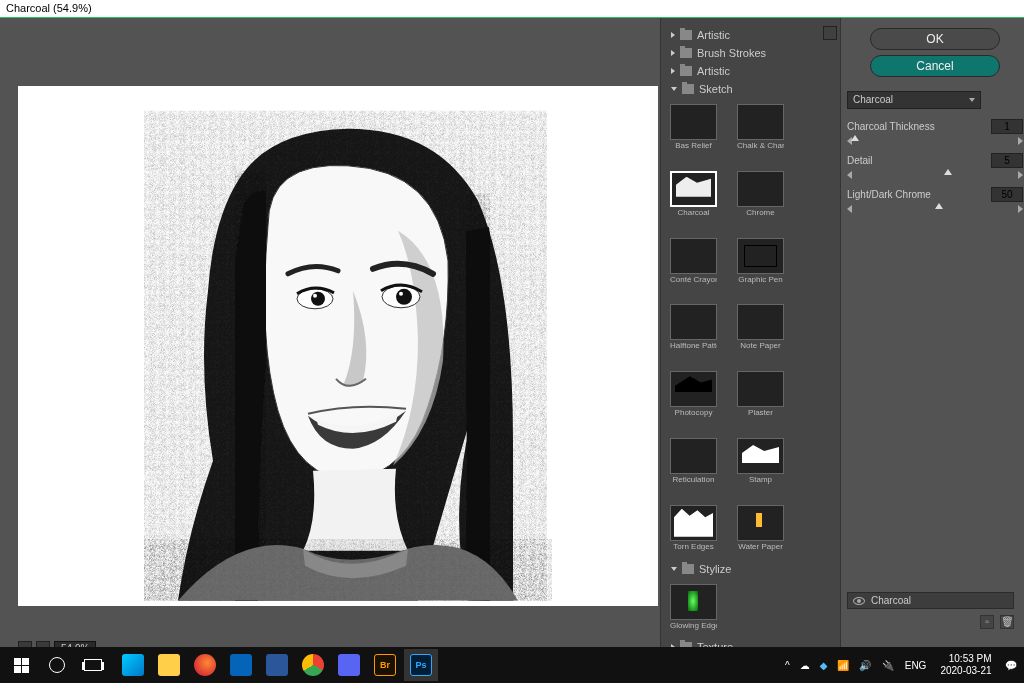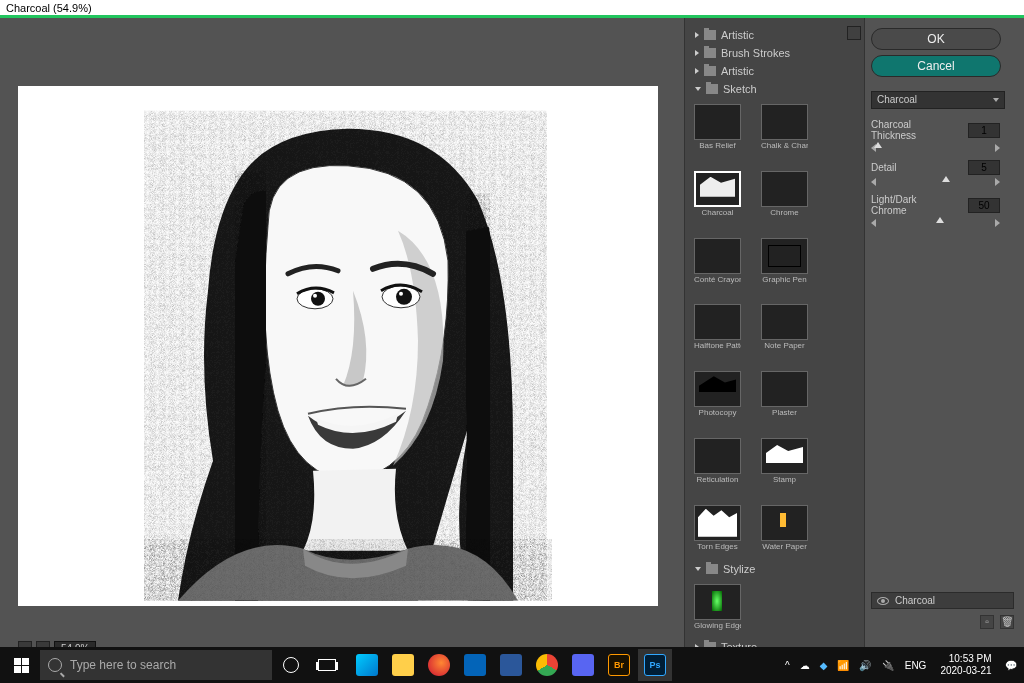--- a/index.html
+++ b/index.html
@@ -1,18 +1,18 @@
 <!DOCTYPE html>
 <html><head>
 <meta charset="utf-8">
 <style>
   * { margin: 0; padding: 0; box-sizing: border-box; }
   body { width: 1024px; height: 683px; background: #535353; font-family: 'Segoe UI', Tahoma, sans-serif; font-size: 11px; color: #ccc; overflow: hidden; position: relative; }
   
-  .titlebar { position: absolute; top: 0; left: 0; right: 0; height: 18px; background: #fff; color: #000; font-size: 11px; padding: 2px 6px; border-bottom: 3px solid #22c55e; }
+  .titlebar { position: absolute; top: 0; left: 0; right: 0; height: 18px; background: #fff; color: #000; font-size: 11px; padding: 2px 6px; border-bottom: 1px solid #22c55e; }
   
   .main { position: absolute; top: 18px; left: 0; right: 0; bottom: 36px; background: #535353; display: flex; }
   
   .preview-area { flex: 1; position: relative; padding: 10px; }
   .canvas { position: absolute; top: 68px; left: 18px; width: 640px; height: 520px; background: #fff; }
   .portrait { position: absolute; left: 50%; top: 50%; transform: translate(-50%, -48%); width: 440px; height: 490px; }
   .portrait svg { width: 100%; height: 100%; }
   
   .zoom-bar { position: absolute; bottom: -10px; left: 18px; height: 18px; display: flex; align-items: center; gap: 4px; font-size: 10px; }
   .zoom-btn { width: 14px; height: 14px; background: #3a3a3a; border: 1px solid #222; }
@@ -51,21 +51,21 @@
   .th-stamp::after{content:'';position:absolute;inset:4px 4px 10px;background:#fff;clip-path:polygon(0 50%,30% 10%,60% 40%,100% 20%,100% 100%,0 100%);}
   .th-torn { background:#000;}
   .th-torn::after{content:'';position:absolute;inset:3px;background:#fff;clip-path:polygon(0 30%,20% 0,40% 25%,60% 5%,80% 30%,100% 15%,100% 100%,0 100%);}
   .th-water { background: linear-gradient(180deg,#6bf 60%,#38c 60%);}
   .th-water::after{content:'';position:absolute;left:40%;top:20%;width:6px;height:14px;background:#fb3;}
   .th-glow { background:#000;}
   .th-glow::after{content:'';position:absolute;left:38%;top:20%;width:10px;height:20px;background:radial-gradient(#6f6,#060);}
   
   .pop-btn { position: absolute; top: 8px; right: 3px; width: 14px; height: 14px; background:#404040; border:1px solid #222; }
   
-  .settings-panel { width: 160px; background: #535353; border-left: 1px solid #333; padding: 8px 24px 8px 6px; position: relative; }
+  .settings-panel { width: 184px; background: #535353; border-left: 1px solid #333; padding: 8px 1px 8px 6px; position: relative; }
   .btn-main { display: block; width: 130px; height: 22px; margin: 2px auto 5px; border-radius: 11px; border: 1px solid #2a2a2a; background: #0f766e; color: #eee; font-size: 12px; cursor: pointer; }
   .btn-main.primary { background: #4a4a4a; }
   
   .dropdown { width: 134px; height: 18px; margin: 14px 0 6px; background: #333; border: 1px solid #222; padding: 2px 5px; font-size: 10px; position: relative; }
   .dropdown::after { content:''; position:absolute; right:5px; top:6px; border-left:3px solid transparent; border-right:3px solid transparent; border-top:4px solid #aaa;}
   
   .slider-row { margin: 10px 0 2px; }
   .slider-row .sl-top { display: flex; justify-content: space-between; align-items: center; font-size: 10px; margin-bottom: 3px; gap: 36px;}
   .slider-row .sl-val { width: 32px; height: 15px; background: #333; border: 1px solid #222; text-align: center; font-size: 10px; padding: 0 2px;}
   .slider-track { position: relative; height: 6px; }
@@ -313,24 +313,20 @@
 <div class="taskbar">
   <div class="tb-left">
     <div class="start">
         <div class="win-icon">
           <div></div>
           <div></div>
           <div></div>
           <div></div>
         </div>
       </div>
-    <div class="search">
-      <span class="search-icon"></span>
-      <span style="color:#aaa">Type here to search</span>
-    </div>
     <div class="tb-task">
         <div style="width:16px;height:16px;border:1.5px solid #fff;border-radius:50%"></div>
       </div>
     <div class="tb-task">
         <div style="width:18px;height:12px;border:1.5px solid #fff;position:relative">
           <div style="position:absolute;left:-3px;top:2px;width:2px;height:8px;background:#fff"></div>
           <div style="position:absolute;right:-3px;top:2px;width:2px;height:8px;background:#fff"></div>
         </div>
       </div>
     <div class="tb-tasks">

